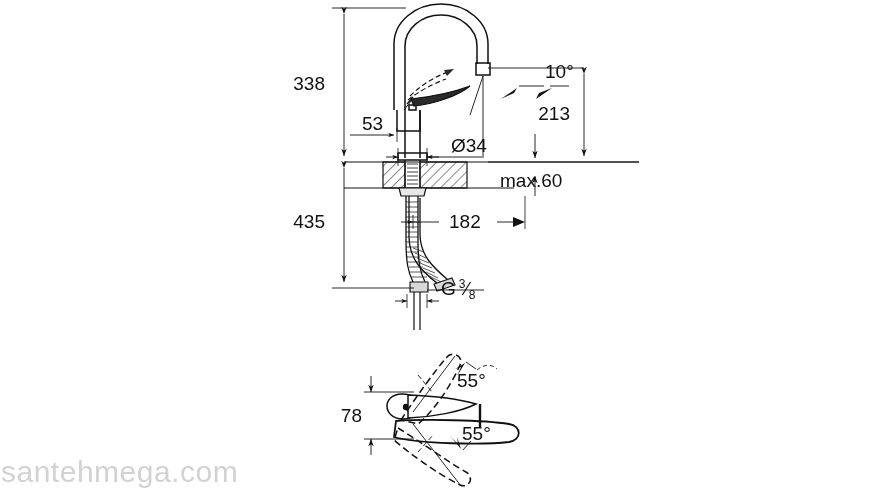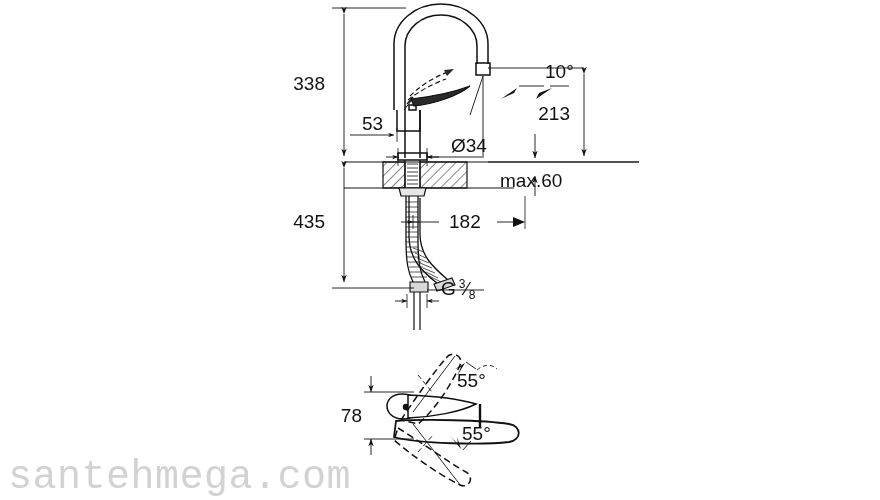--- a/index.html
+++ b/index.html
@@ -1,23 +1,23 @@
 <!DOCTYPE html>
 <html><head>
 <meta charset="utf-8">
 <style>
   html,body{margin:0;padding:0;background:#ffffff;}
   body{width:880px;height:500px;position:relative;overflow:hidden;
        font-family:"Liberation Sans", sans-serif;color:#1a1a1a;}
   #drawing-root{position:absolute;inset:0;width:880px;height:500px;padding-left:14px;}
   #drawing-root svg{display:block;width:880px;height:500px;}
   .watermark{
-    position:absolute;left:8px;top:455px;
-    font-family:Liberation Mono, monospace;
-    font-size:40px;letter-spacing:0.5px;color:#d2d2d2;
+    position:absolute;left:1px;top:455px;
+    font-family:Liberation Sans, sans-serif;
+    font-size:30px;letter-spacing:0.5px;color:#d2d2d2;
     white-space:nowrap;user-select:none;
   }
   text{font-family:"Liberation Sans", sans-serif;fill:#111111;}
   .dimtext{font-size:19px;}
   .frac-num{font-size:12px;}
   .frac-den{font-size:12px;}
 </style>
 </head>
 <body>
 

